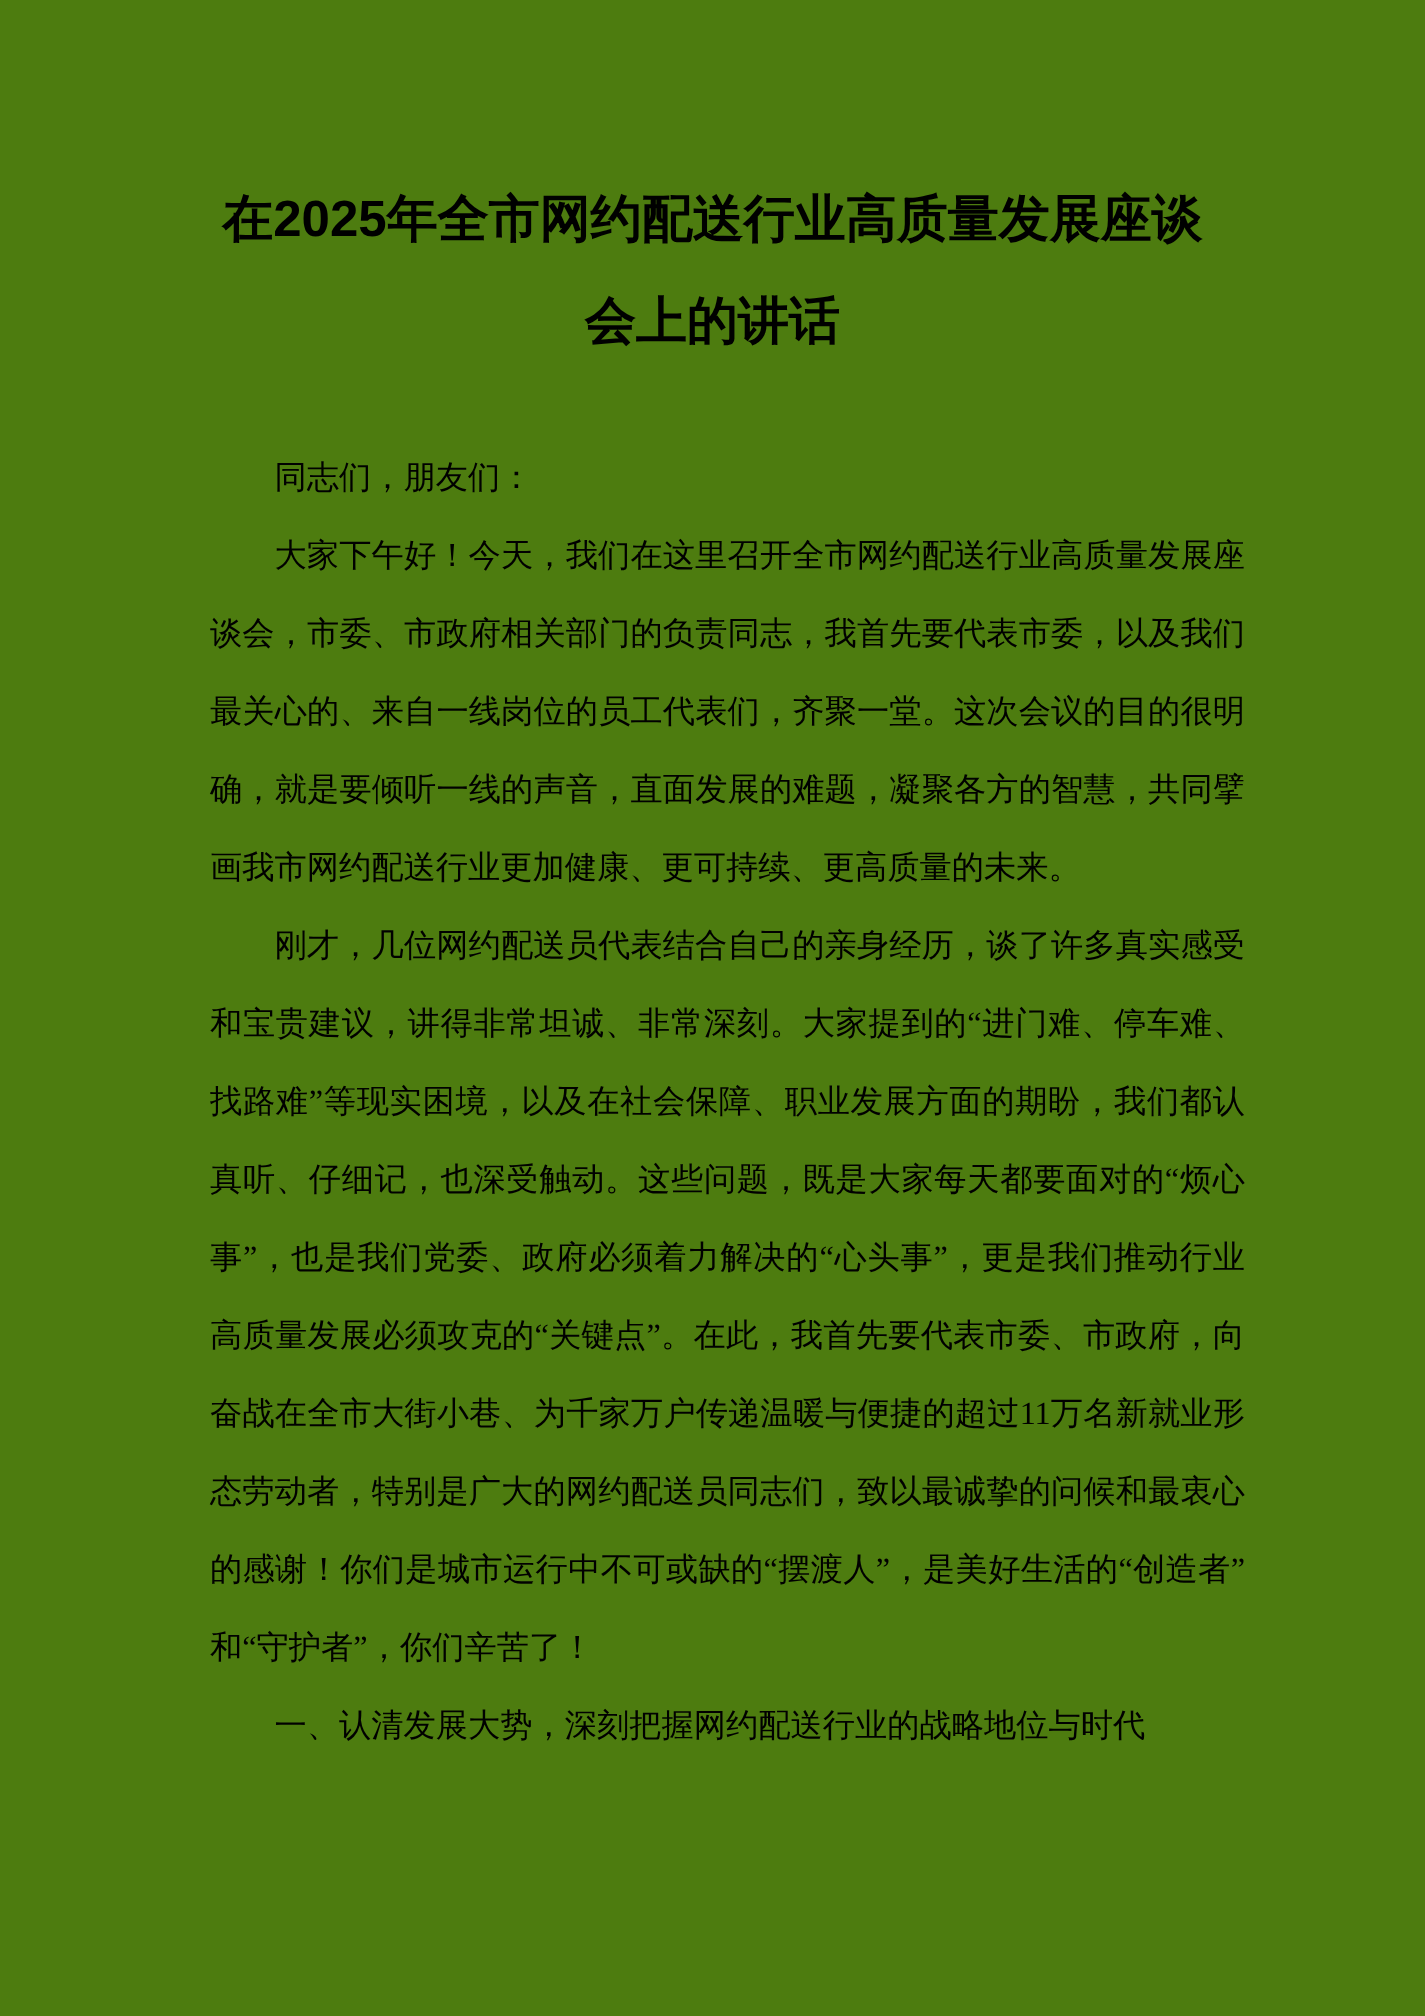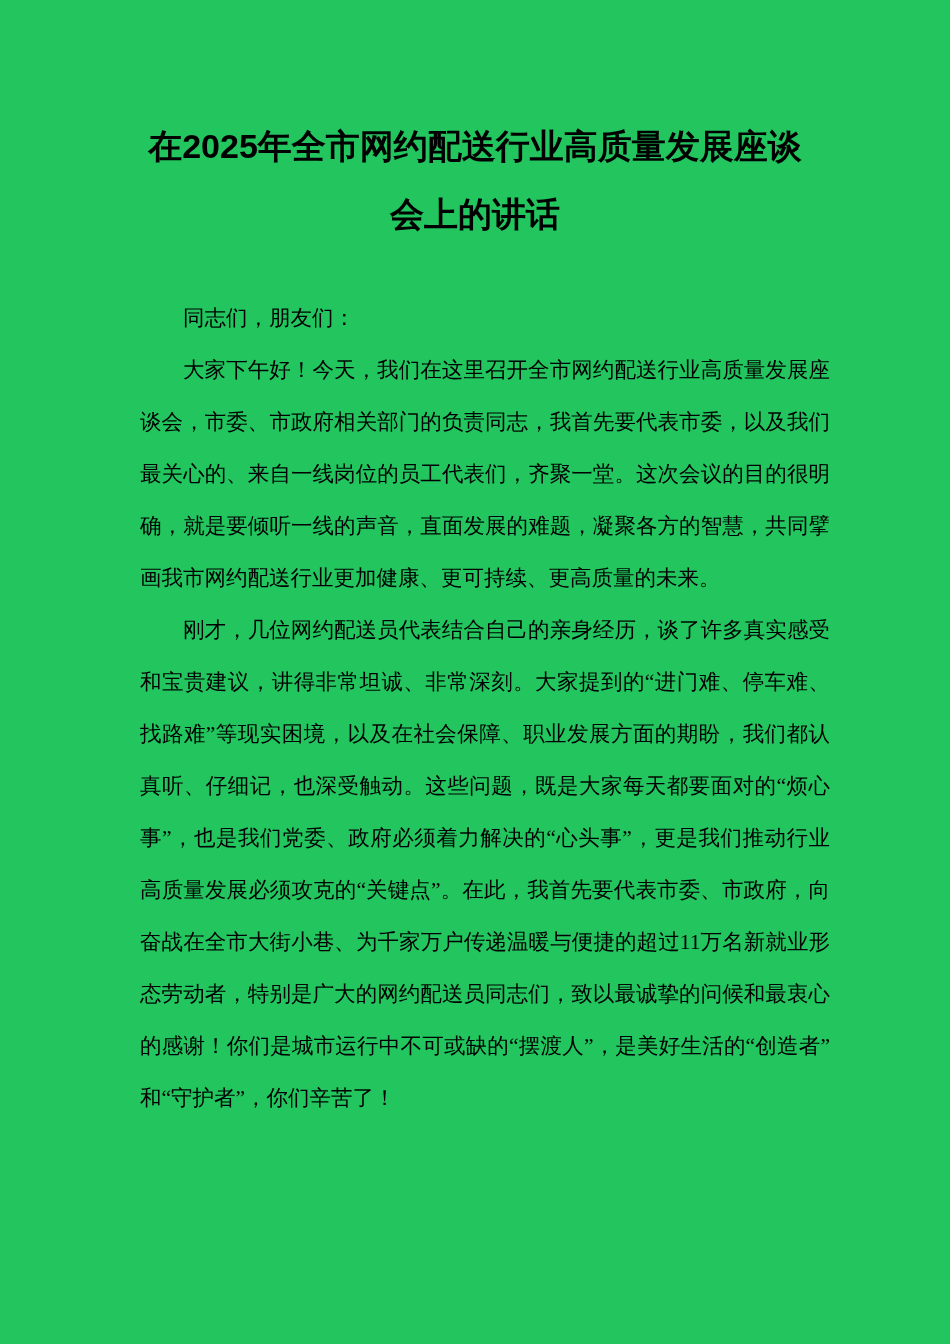--- a/index.html
+++ b/index.html
@@ -7,21 +7,21 @@
   body {
     width: 950px;
     height: 1344px;
     overflow: hidden;
     color: #000000;
     font-family: "Liberation Serif", "DejaVu Serif", serif;
   }
   .page {
     width: 950px;
     height: 1344px;
-    background: #22c55e;
+    background: #4d7c0f;
     padding-top: 112px;
   }
   .doc-title {
     max-width: 672px;
     margin: 0 auto 44px auto;
     text-align: center;
     font-family: "Liberation Sans", "DejaVu Sans", sans-serif;
     font-weight: 700;
     font-size: 34px;
     line-height: 68px;
@@ -46,14 +46,15 @@
 <div class="page">
   <h1 class="doc-title">在2025年全市网约配送行业高质量发展座谈会上的讲话</h1>
 
   <div class="doc-body">
     <p>同志们，朋友们：</p>
 
     <p>大家下午好！今天，我们在这里召开全市网约配送行业高质量发展座谈会，市委、市政府相关部门的负责同志，我首先要代表市委，以及我们最关心的、来自一线岗位的员工代表们，齐聚一堂。这次会议的目的很明确，就是要倾听一线的声音，直面发展的难题，凝聚各方的智慧，共同擘画我市网约配送行业更加健康、更可持续、更高质量的未来。</p>
 
     <p>刚才，几位网约配送员代表结合自己的亲身经历，谈了许多真实感受和宝贵建议，讲得非常坦诚、非常深刻。大家提到的“进门难、停车难、找路难”等现实困境，以及在社会保障、职业发展方面的期盼，我们都认真听、仔细记，也深受触动。这些问题，既是大家每天都要面对的“烦心事”，也是我们党委、政府必须着力解决的“心头事”，更是我们推动行业高质量发展必须攻克的“关键点”。在此，我首先要代表市委、市政府，向奋战在全市大街小巷、为千家万户传递温暖与便捷的超过11万名新就业形态劳动者，特别是广大的网约配送员同志们，致以最诚挚的问候和最衷心的感谢！你们是城市运行中不可或缺的“摆渡人”，是美好生活的“创造者”和“守护者”，你们辛苦了！</p>
 
+    <p>一、认清发展大势，深刻把握网约配送行业的战略地位与时代</p>
   </div>
 </div>
 
 </body></html>

